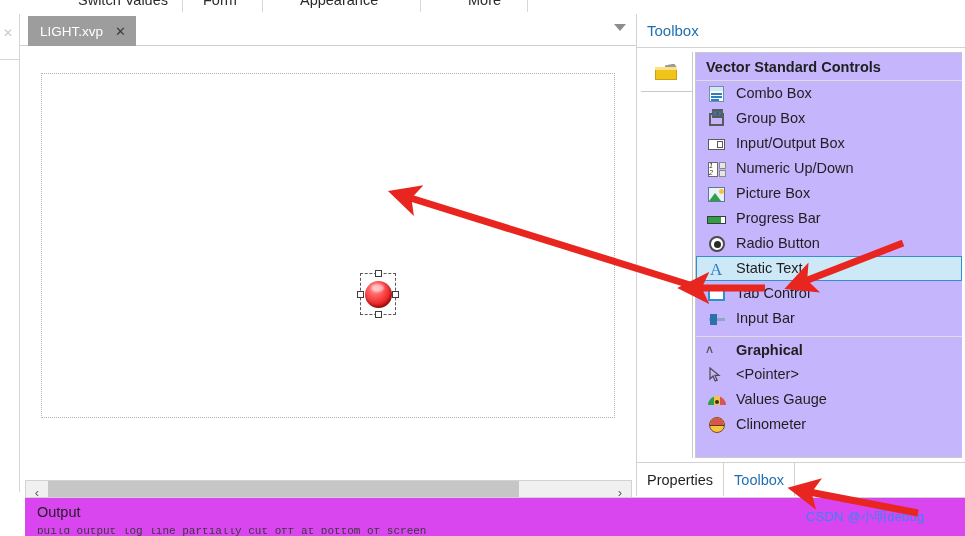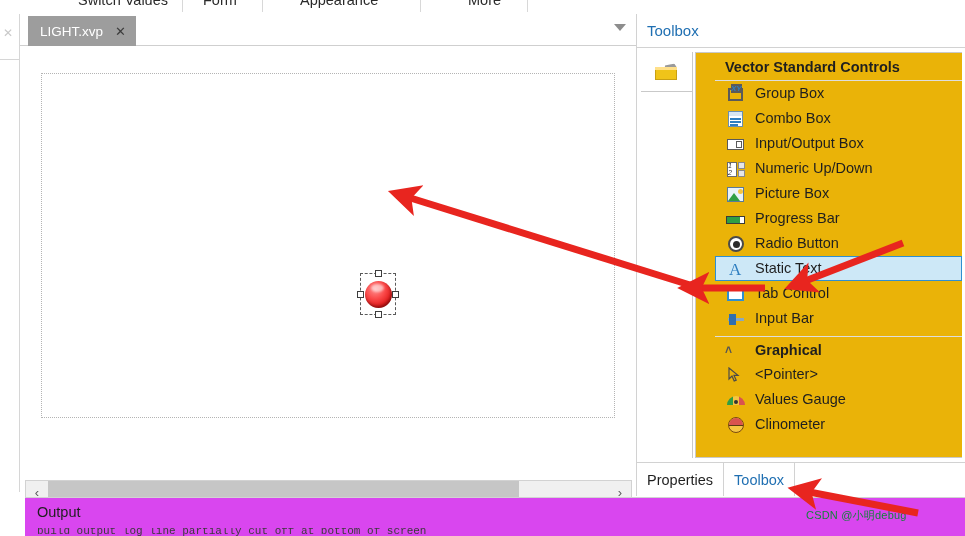--- a/index.html
+++ b/index.html
@@ -284,23 +284,22 @@
     transform: rotate(35deg);
     clip-path: polygon(0% 70%, 40% 25%, 62% 0%, 100% 18%, 70% 45%, 100% 72%, 60% 100%, 20% 100%);
   }
 
   .tbx-list {
     position: absolute;
     left: 58px; top: 4px;
     width: 267px; height: 406px;
     border: 1px solid #c9c9c9;
     border-right: none;
-    background: #eab308;
+    background: #c4b5fd;
     overflow: hidden;
-    padding-left: 19px;
   }
   .group-title {
     padding: 6px 0 5px 10px;
     font-size: 14.5px;
     font-weight: bold;
     color: #1f1f1f;
     border-bottom: 1px solid #dedede;
   }
   .tbx-item {
     position: relative;
@@ -421,22 +420,22 @@
     border-right: 1px solid #d2d2d2;
     white-space: nowrap;
   }
   .dock-tab.inactive { color: #1f1f1f; text-align: right; }
   .dock-tab.active { color: #1f6fb2; }
 
   
   .watermark {
     position: absolute;
     left: 806px; top: 508px;
-    font-size: 11px;
-    color: #15803d;
+    font-size: 13px;
+    color: #3b82f6;
     white-space: nowrap;
     letter-spacing: 0.2px;
   }
 
   
   .arrows {
     position: absolute;
     left: 0; top: 0;
     width: 965px; height: 536px;
     pointer-events: none;
@@ -521,40 +520,40 @@
             <span class="tb-lid"></span>
           </div>
         </div>
       </div>
 
       <div class="tbx-list">
 
         <div class="group-title">Vector Standard Controls</div>
 
         <div class="tbx-item">
+          <span class="ico ic-combo">
+              <i class="fr"></i>
+              <i class="tp"></i>
+              <i class="l1"></i>
+              <i class="l2"></i>
+              <i class="l3"></i>
+            </span>
+          <span class="lbl">Combo Box</span>
+        </div>
+
+        <div class="tbx-item">
           <span class="ico ic-group">
               <i class="b1"></i>
               <i class="b2"></i>
               <i class="b3"></i>
               <i class="b4"></i>
               <i class="b5"></i>
               <i class="xy">XY</i>
             </span>
           <span class="lbl">Group Box</span>
-        </div>
-
-        <div class="tbx-item">
-          <span class="ico ic-combo">
-              <i class="fr"></i>
-              <i class="tp"></i>
-              <i class="l1"></i>
-              <i class="l2"></i>
-              <i class="l3"></i>
-            </span>
-          <span class="lbl">Combo Box</span>
         </div>
 
         <div class="tbx-item">
           <span class="ico ic-io">
               <i class="fr"></i>
               <i class="z"></i>
             </span>
           <span class="lbl">Input/Output Box</span>
         </div>
 

